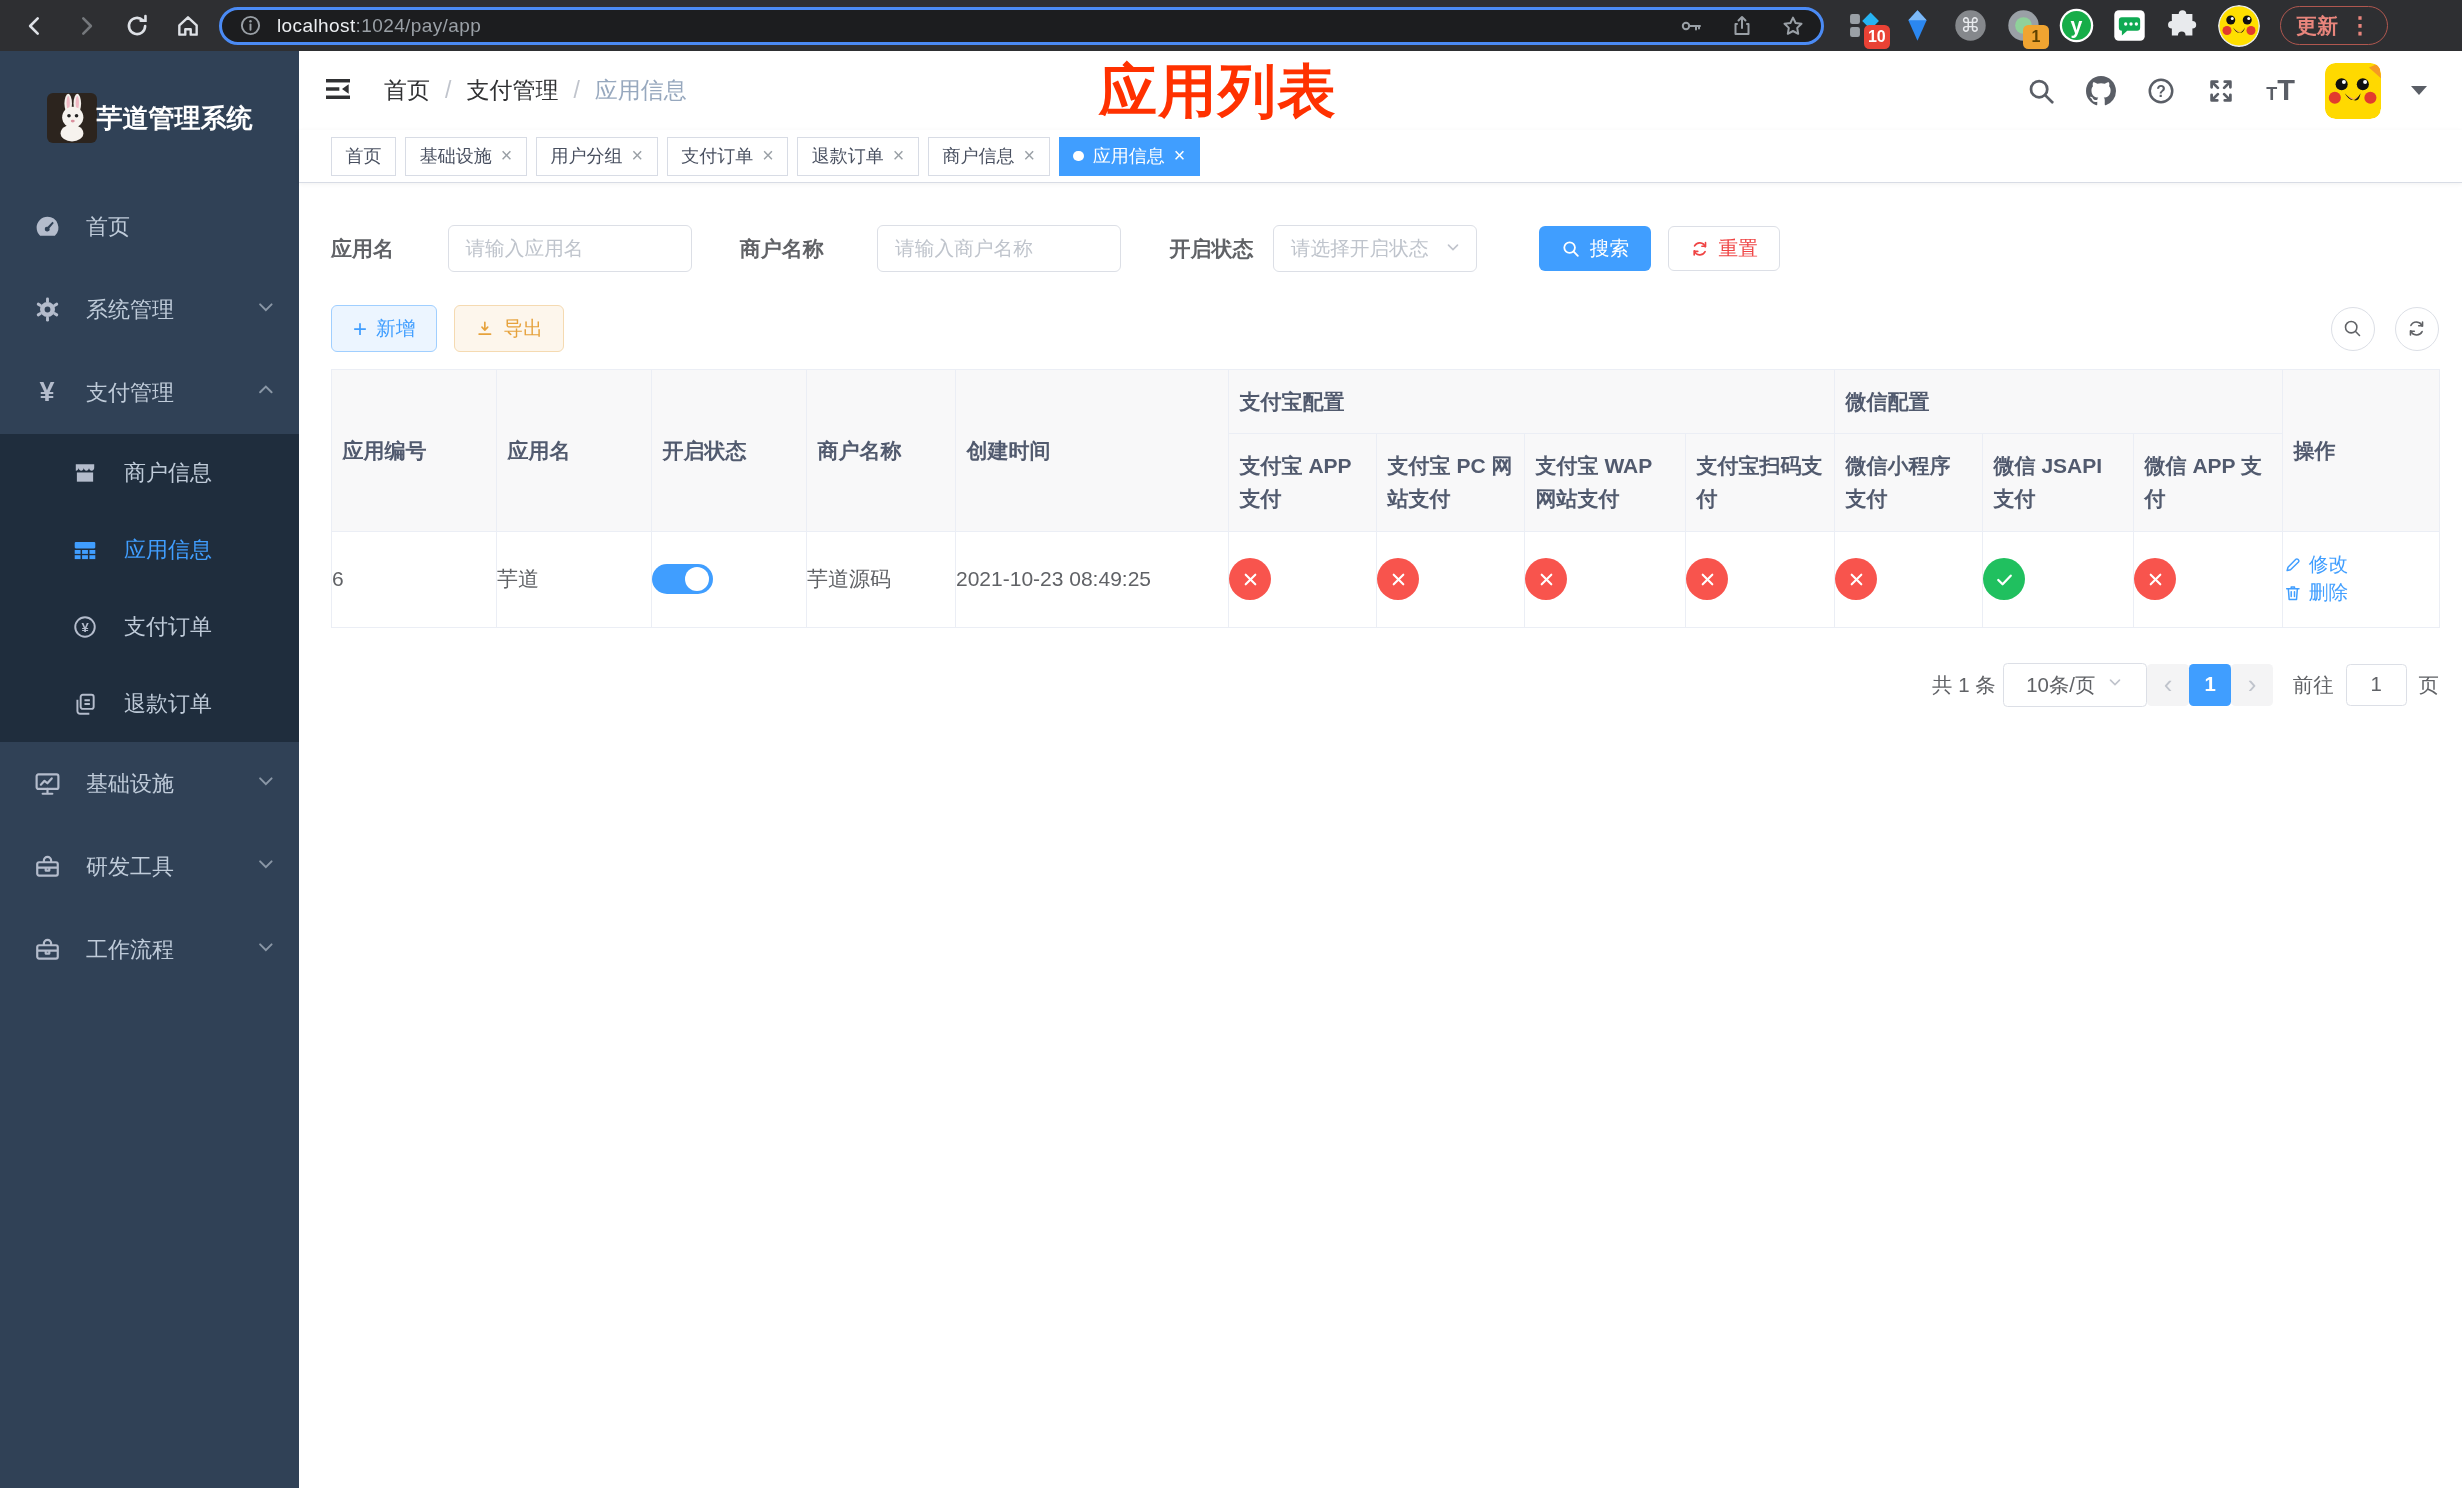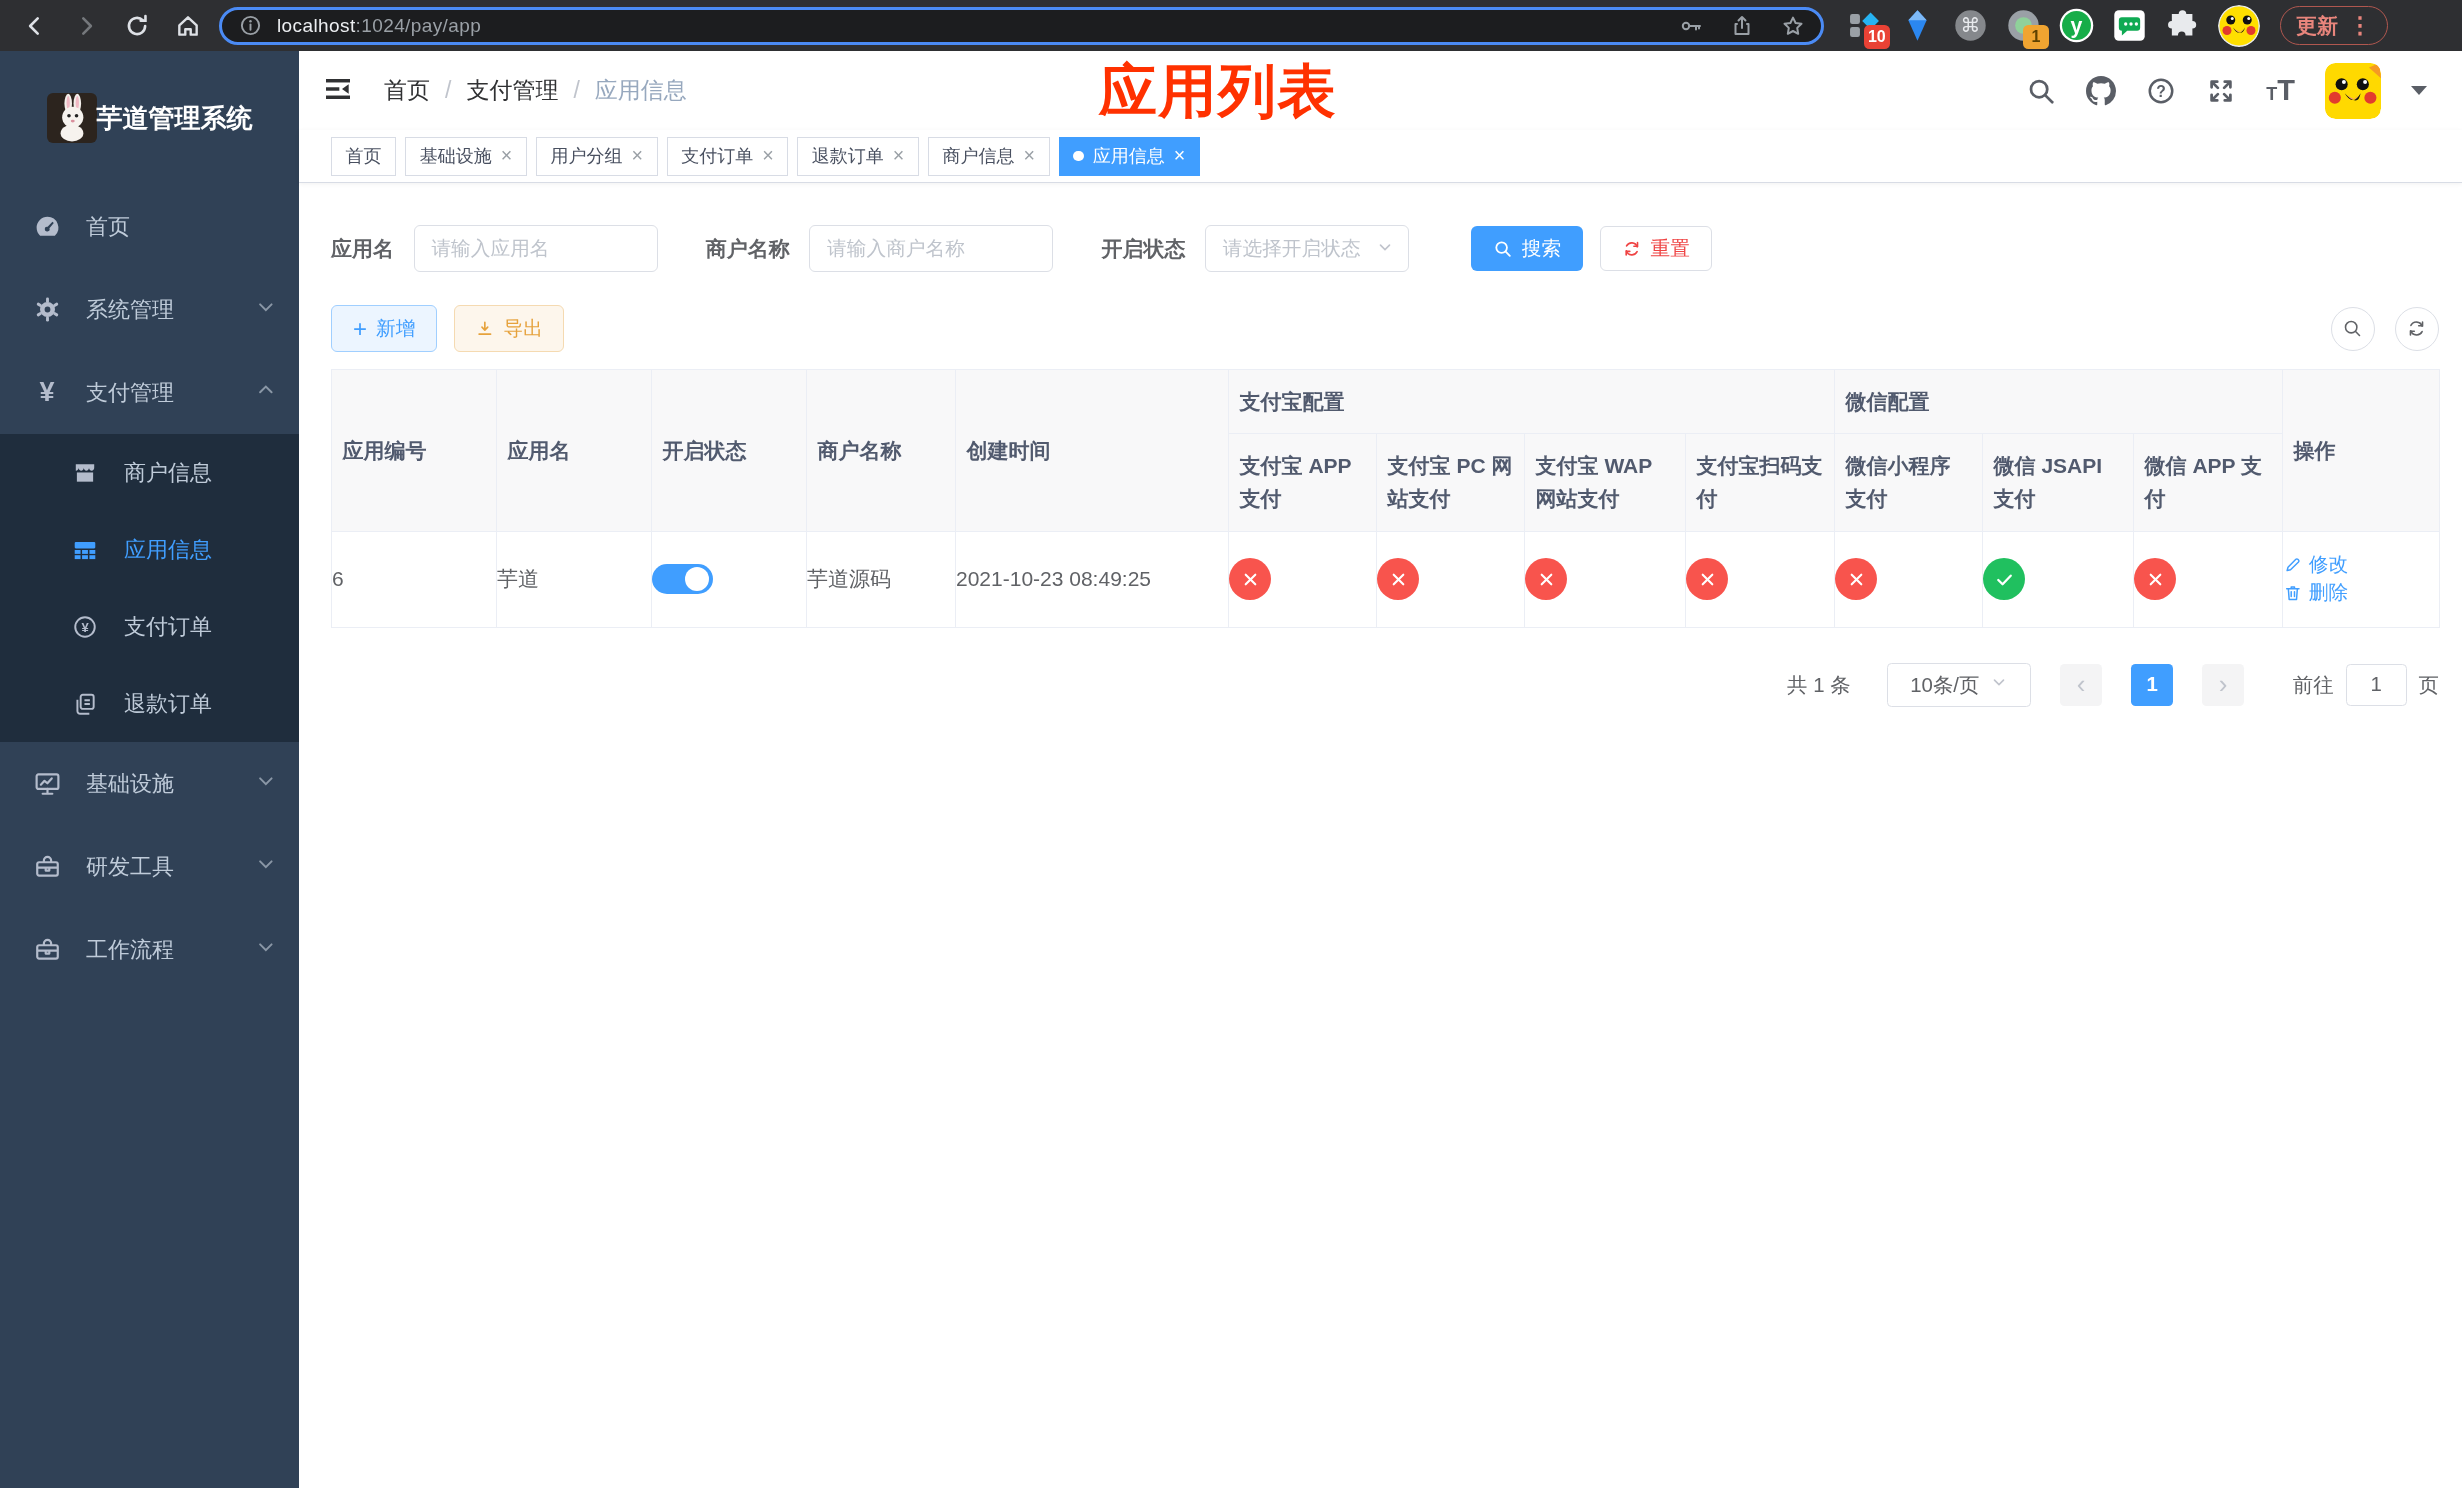--- a/index.html
+++ b/index.html
@@ -67,21 +67,21 @@
   .tag-tab .close { color:#9aa0a6; font-size:19.7px; line-height:1; }
   .tag-tab.active { background:var(--accent); border-color:var(--accent); color:#fff; }
   .tag-tab.active .dot { display:block; }
   .tag-tab.active .close { color:#fff; }
 
   .content { position:relative; padding:42px 23.5px 0 32px; }
 
   
   .search-row { display:flex; align-items:center; }
   .f-label { font-size:21px; font-weight:700; color:#606266; margin-right:19.7px; white-space:nowrap; }
-  .f-input { width:244px; height:47px; border:0.8px solid #dcdfe6; border-radius:6px; padding:0 16.7px; font-size:19.7px; color:#606266; outline:none; background:#fff; font-family:"Liberation Sans",sans-serif; }
+  .f-input { width:244px; height:47px; border:0.8px solid #dcdfe6; border-radius:6px; padding:0 16.7px; font-size:19.7px; color:#606266; outline:none; background:#fff; font-family:"Liberation Sans",sans-serif;margin-left:34px; }
   .f-input::placeholder { color:#bfc4cc; }
   .f-select { width:204px; height:47px; border:0.8px solid #dcdfe6; border-radius:6px; padding:0 13.6px 0 16.7px; display:flex; align-items:center; cursor:pointer; background:#fff; }
   .f-select .ph { font-size:19.7px; color:#bfc4cc; }
   .f-select .sel-chev { margin-left:auto; color:#c0c4cc; }
   .sel-chev svg { width:18px; height:18px; }
   .gap-group { margin-right:48px; }
   .btn { height:45px; border-radius:6px; display:inline-flex; align-items:center; justify-content:center; gap:9px; font-size:19.7px; cursor:pointer; border:0.8px solid transparent; white-space:nowrap; }
   .btn svg { width:19.7px; height:19.7px; }
   .btn-primary { background:var(--accent); color:#fff; padding:0 21px; margin-left:62px; }
   .btn-plain { background:#fff; border-color:#dcdfe6; color:#ef4444; padding:0 21px; margin-left:16.7px; }
@@ -112,21 +112,21 @@
   .status-dot { display:inline-flex; width:42px; height:42px; border-radius:50%; align-items:center; justify-content:center; vertical-align:middle; }
   .status-dot svg { width:23px; height:23px; }
   .status-dot.fail { background:var(--danger); }
   .status-dot.ok { background:var(--success); }
 
   .op-link { display:inline-flex; align-items:center; gap:6px; color:var(--accent); font-size:19.7px; cursor:pointer; white-space:nowrap; }
   .op-link svg { width:19.7px; height:19.7px; }
   .op-gap { display:inline-block; width:18px; }
 
   
-  .pagination { margin-top:35px; display:flex; align-items:center; justify-content:flex-end; gap:29px; font-size:20.4px; color:#606266; width:2108px; }
+  .pagination { margin-top:35px; display:flex; align-items:center; justify-content:flex-end; gap:0; font-size:20.4px; color:#606266; width:2108px; }
   .pg-total { margin-right:7.6px; }
   .pg-size { width:144px; height:44px; border:0.8px solid #dcdfe6; border-radius:4.5px; display:flex; align-items:center; justify-content:center; gap:10.6px; cursor:pointer; background:#fff; }
   .pg-size .sel-chev { color:#c0c4cc; }
   .pg-btn { width:42px; height:42px; border-radius:4.5px; background:#f4f4f5; color:#c0c4cc; font-size:26px; display:flex; align-items:center; justify-content:center; cursor:pointer; }
   .pg-page { width:42px; height:42px; border-radius:4.5px; background:var(--accent); color:#fff; font-size:20.4px; font-weight:700; display:flex; align-items:center; justify-content:center; cursor:pointer; }
   .pg-goto { display:flex; align-items:center; gap:12px; margin-left:19.7px; }
   .pg-input { width:61px; height:42px; border:0.8px solid #dcdfe6; border-radius:4.5px; text-align:center; font-size:20.4px; color:#606266; outline:none; background:#fff; font-family:"Liberation Sans",sans-serif; }
 </style>
 </head>
 <body>

